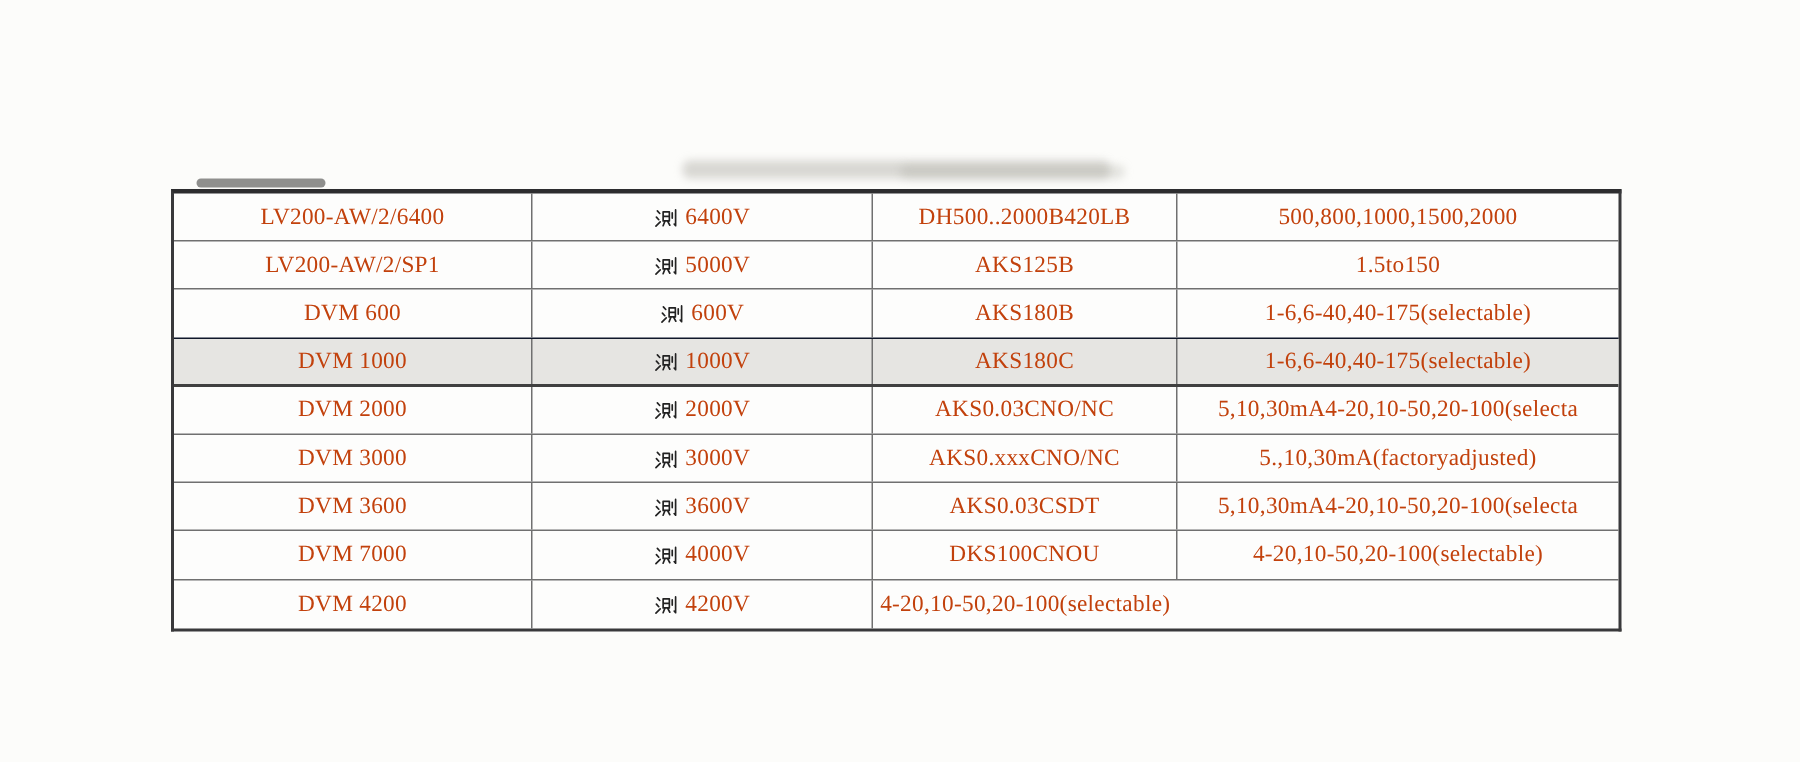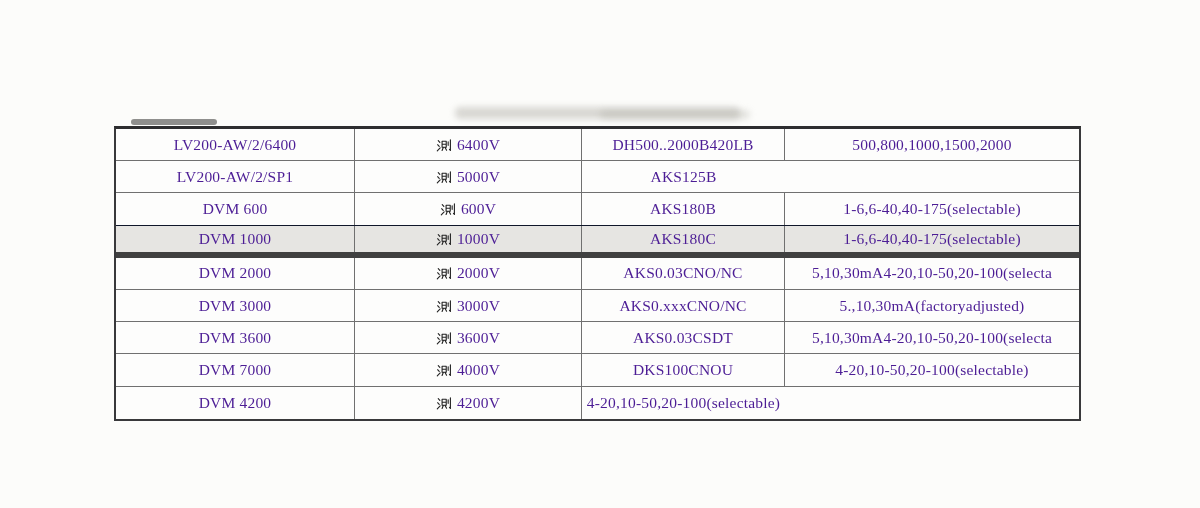--- a/index.html
+++ b/index.html
@@ -41,30 +41,30 @@
   .tr {
     display: grid;
     grid-template-columns: 239px 227px 203px 1fr;
     height: 32.2px;
     box-sizing: border-box;
     border-bottom: 1px solid #707070;
   }
   .tr:last-child { border-bottom: none; }
   .tr.highlight {
     background: #e6e5e2;
-    border-bottom: 6px solid #404040;
+    border-bottom: 2px solid #404040;
   }
   .tr.pre-highlight { border-bottom: 1px solid #0f172a; }
   .td {
     display: flex; align-items: center; justify-content: center;
     box-sizing: border-box;
     border-right: 1px solid #707070;
     font-size: 15.5px;
     letter-spacing: 0.2px;
-    color: #4c1d95;
+    color: #c2410c;
     white-space: nowrap;
     overflow: hidden;
     padding: 0 18px;
   }
   .td:last-child { border-right: none; }
 
   .measure-wrap { display: inline-flex; align-items: flex-end; gap: 5px; }
   .cjk-glyph { width: 16px; height: 16px; flex: none; }
   .cjk-glyph path {
     fill: none; stroke: #222; stroke-width: 7;
@@ -106,20 +106,21 @@
       <div class="td">
         <span class="measure-wrap">
           <svg class="cjk-glyph" viewBox="0 0 100 100" aria-hidden="true">
               <path d="M14,16 L24,27 M10,42 L20,53 M8,80 L26,62 M38,20 L64,20 L64,58 L38,58 L38,20 M38,39 L64,39 M46,58 L38,78 M56,58 L66,76 M76,24 L76,46 M90,12 L90,78 L84,71"></path>
             </svg>
           <span class="srchar">测</span>
           <span>5000V</span>
         </span>
       </div>
       <div class="td">AKS125B</div>
+      <div class="td">1.5to150</div>
     </div>
 
 
     <div class="tr pre-highlight">
       <div class="td">DVM 600</div>
       <div class="td">
         <span class="measure-wrap">
           <svg class="cjk-glyph" viewBox="0 0 100 100" aria-hidden="true">
               <path d="M14,16 L24,27 M10,42 L20,53 M8,80 L26,62 M38,20 L64,20 L64,58 L38,58 L38,20 M38,39 L64,39 M46,58 L38,78 M56,58 L66,76 M76,24 L76,46 M90,12 L90,78 L84,71"></path>
             </svg>

